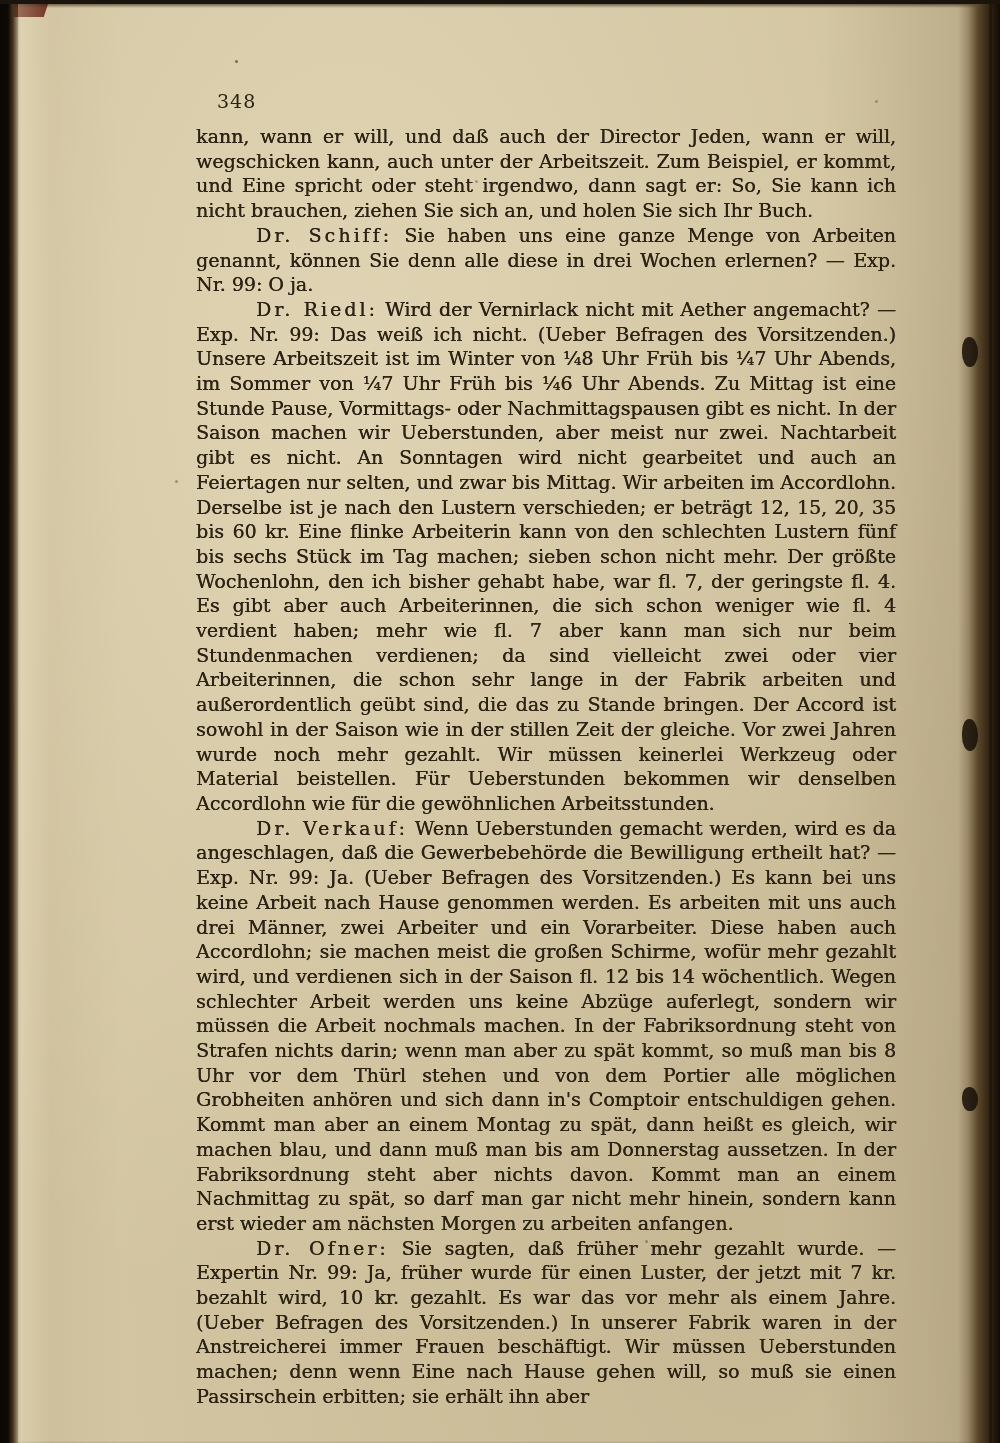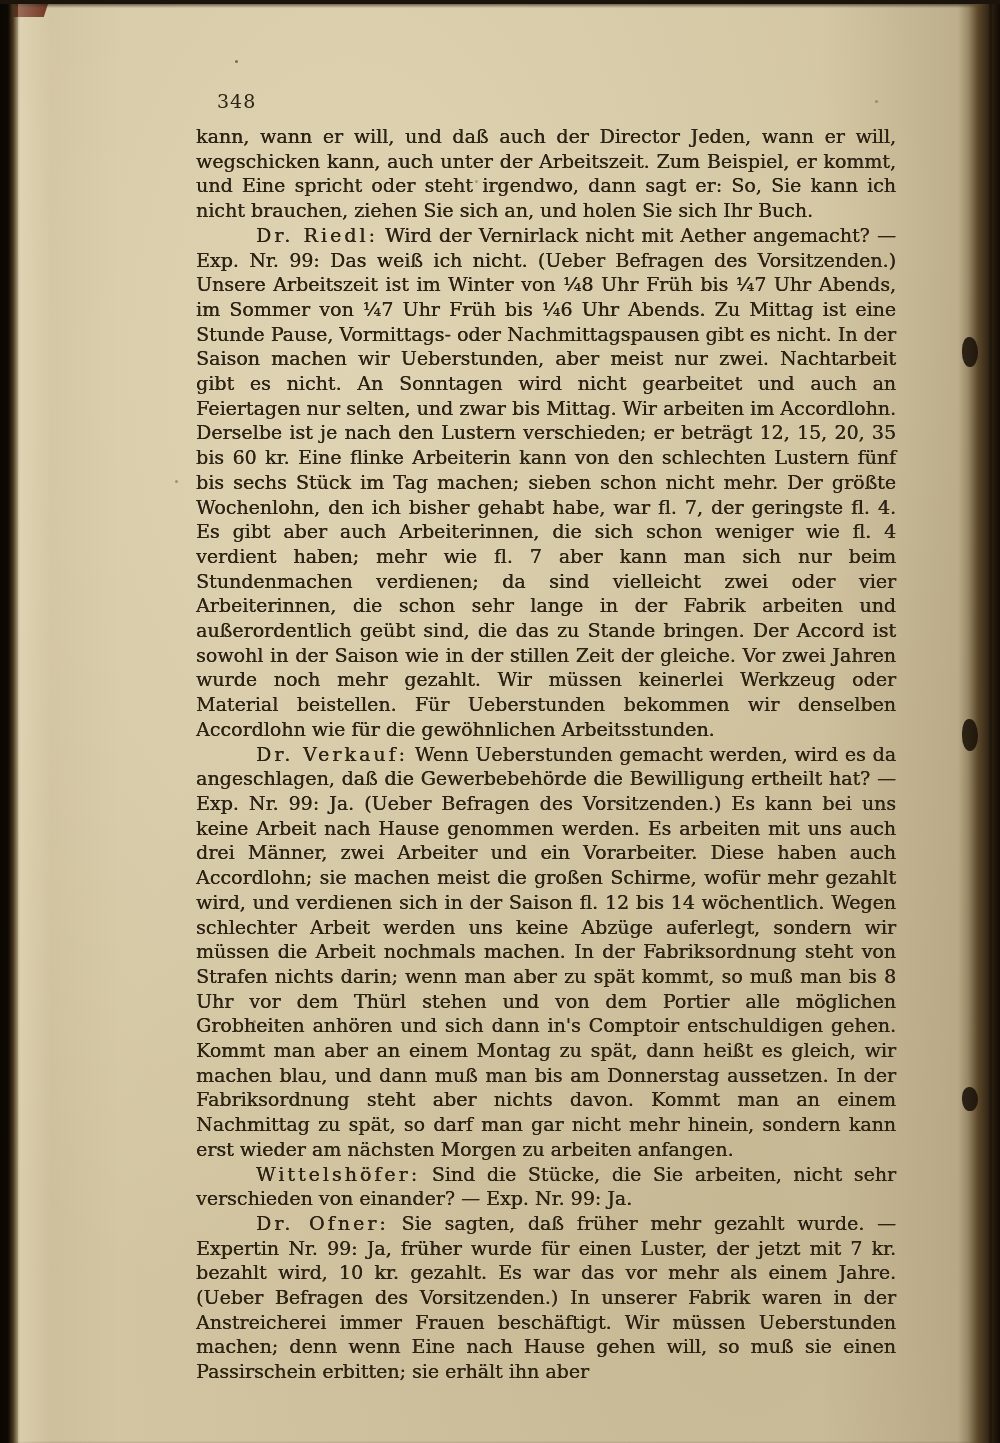--- a/index.html
+++ b/index.html
@@ -99,18 +99,18 @@
   <div class="right-streak"></div>
   <div class="edge-mark m1"></div>
   <div class="edge-mark m2"></div>
   <div class="edge-mark m3"></div>
   <div class="speck"></div>
 
   <div class="page-number">348</div>
 
   <div class="text-block" id="text-block">
       <p class="">kann, wann er will, und daß auch der Director Jeden, wann er will, wegschicken kann, auch unter der Arbeitszeit. Zum Beispiel, er kommt, und Eine spricht oder steht irgendwo, dann sagt er: So, Sie kann ich nicht brauchen, ziehen Sie sich an, und holen Sie sich Ihr Buch.</p>
+      <p class="indent"><span class="speaker">Dr. Schiff:</span> Sie haben uns eine ganze Menge von Arbeiten genannt, können Sie denn alle diese in drei Wochen erlernen? — Exp. Nr. 99: O ja.</p>
       <p class="indent"><span class="speaker">Dr. Riedl:</span> Wird der Vernirlack nicht mit Aether angemacht? — Exp. Nr. 99: Das weiß ich nicht. (Ueber Befragen des Vorsitzenden.) Unsere Arbeitszeit ist im Winter von ¹⁄₄8 Uhr Früh bis ¹⁄₄7 Uhr Abends, im Sommer von ¹⁄₄7 Uhr Früh bis ¹⁄₄6 Uhr Abends. Zu Mittag ist eine Stunde Pause, Vormittags- oder Nachmittagspausen gibt es nicht. In der Saison machen wir Ueberstunden, aber meist nur zwei. Nachtarbeit gibt es nicht. An Sonntagen wird nicht gearbeitet und auch an Feiertagen nur selten, und zwar bis Mittag. Wir arbeiten im Accordlohn. Derselbe ist je nach den Lustern verschieden; er beträgt 12, 15, 20, 35 bis 60 kr. Eine flinke Arbeiterin kann von den schlechten Lustern fünf bis sechs Stück im Tag machen; sieben schon nicht mehr. Der größte Wochenlohn, den ich bisher gehabt habe, war fl. 7, der geringste fl. 4. Es gibt aber auch Arbeiterinnen, die sich schon weniger wie fl. 4 verdient haben; mehr wie fl. 7 aber kann man sich nur beim Stundenmachen verdienen; da sind vielleicht zwei oder vier Arbeiterinnen, die schon sehr lange in der Fabrik arbeiten und außerordentlich geübt sind, die das zu Stande bringen. Der Accord ist sowohl in der Saison wie in der stillen Zeit der gleiche. Vor zwei Jahren wurde noch mehr gezahlt. Wir müssen keinerlei Werkzeug oder Material beistellen. Für Ueberstunden bekommen wir denselben Accordlohn wie für die gewöhnlichen Arbeitsstunden.</p>
       <p class="indent"><span class="speaker">Dr. Verkauf:</span> Wenn Ueberstunden gemacht werden, wird es da angeschlagen, daß die Gewerbebehörde die Bewilligung ertheilt hat? — Exp. Nr. 99: Ja. (Ueber Befragen des Vorsitzenden.) Es kann bei uns keine Arbeit nach Hause genommen werden. Es arbeiten mit uns auch drei Männer, zwei Arbeiter und ein Vorarbeiter. Diese haben auch Accordlohn; sie machen meist die großen Schirme, wofür mehr gezahlt wird, und verdienen sich in der Saison fl. 12 bis 14 wöchentlich. Wegen schlechter Arbeit werden uns keine Abzüge auferlegt, sondern wir müssen die Arbeit nochmals machen. In der Fabriksordnung steht von Strafen nichts darin; wenn man aber zu spät kommt, so muß man bis 8 Uhr vor dem Thürl stehen und von dem Portier alle möglichen Grobheiten anhören und sich dann in's Comptoir entschuldigen gehen. Kommt man aber an einem Montag zu spät, dann heißt es gleich, wir machen blau, und dann muß man bis am Donnerstag aussetzen. In der Fabriksordnung steht aber nichts davon. Kommt man an einem Nachmittag zu spät, so darf man gar nicht mehr hinein, sondern kann erst wieder am nächsten Morgen zu arbeiten anfangen.</p>
-      <p class="indent"><span class="speaker">Wittelshöfer:</span> Sind die Stücke, die Sie arbeiten, nicht sehr verschieden von einander? — Exp. Nr. 99: Ja.</p>
       <p class="indent"><span class="speaker">Dr. Ofner:</span> Sie sagten, daß früher mehr gezahlt wurde. — Expertin Nr. 99: Ja, früher wurde für einen Luster, der jetzt mit 7 kr. bezahlt wird, 10 kr. gezahlt. Es war das vor mehr als einem Jahre. (Ueber Befragen des Vorsitzenden.) In unserer Fabrik waren in der Anstreicherei immer Frauen beschäftigt. Wir müssen Ueberstunden machen; denn wenn Eine nach Hause gehen will, so muß sie einen Passirschein erbitten; sie erhält ihn aber</p>
     </div>
 </div>
 
 </body></html>

